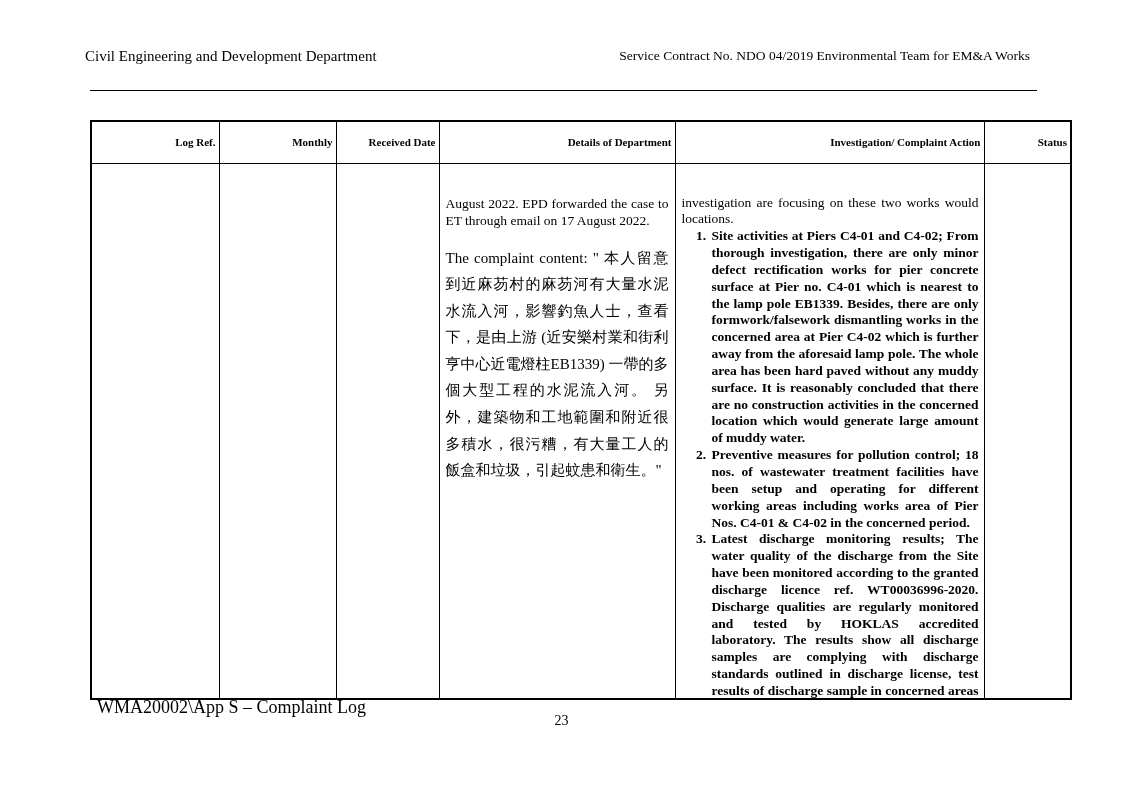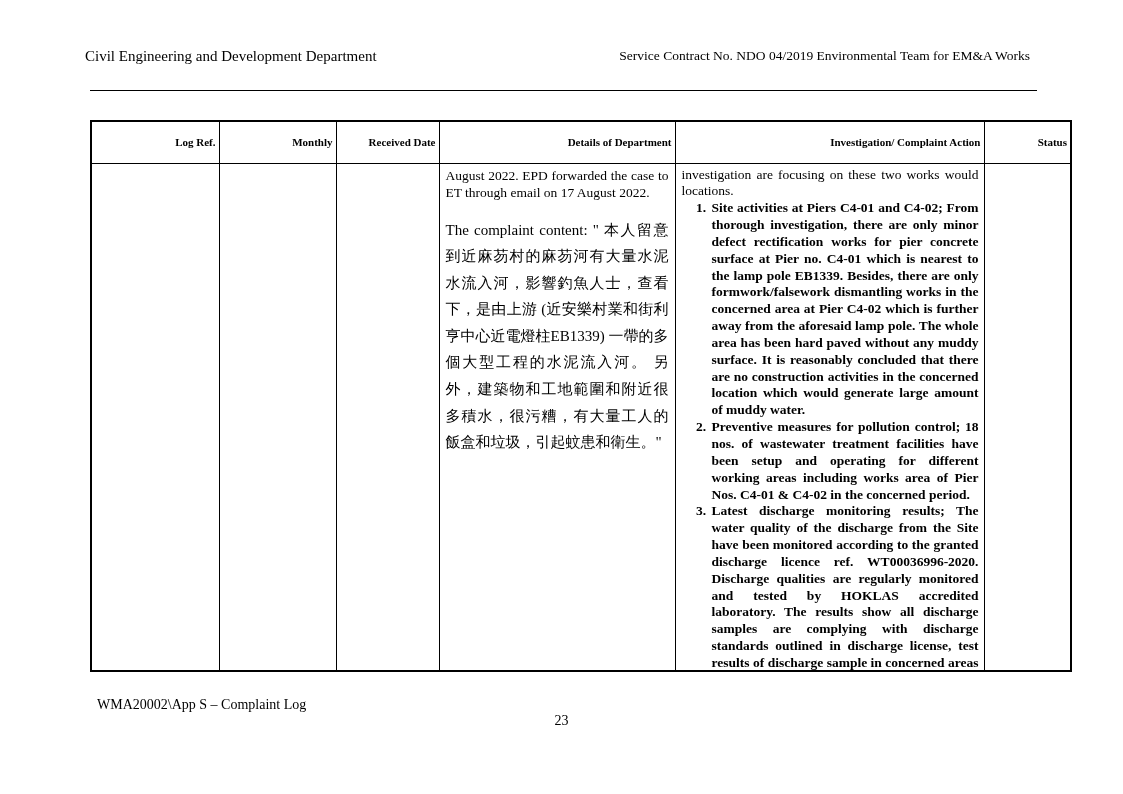--- a/index.html
+++ b/index.html
@@ -47,21 +47,21 @@
     font-size: 11px;
     text-align: right;
     vertical-align: middle;
     padding: 2px 3px;
   }
   table.logtab td {
     height: 508px;
     vertical-align: top;
     overflow: hidden;
   }
-  .cell-inner { height: 506px; overflow: hidden; }
+  .cell-inner { height: 506px; overflow: hidden; margin-top: 28px; }
 
   .col-logref   { width: 128px; }
   .col-location { width: 117px; }
   .col-recdate  { width: 103px; }
   .col-details  { width: 236px; }
   .col-invest   { width: 309px; }
   .col-status   { width: 87px;  }
 
   .details-inner {
     padding: 3px 6px 0 6px;
@@ -84,21 +84,21 @@
     font-weight: bold;
   }
   ol.invest-list li {
     text-align: justify;
     padding-left: 2px;
   }
 
   
   .footer-note {
     position: absolute; left: 97px; top: 697px;
-    font-size: 14px; white-space: nowrap;
+    font-size: 18px; white-space: nowrap;
   }
   .page-number {
     position: absolute; left: 0; top: 713px;
     width: 1123px; text-align: center;
     font-size: 14px;
   }
 </style>
 </head>
 <body>
 

